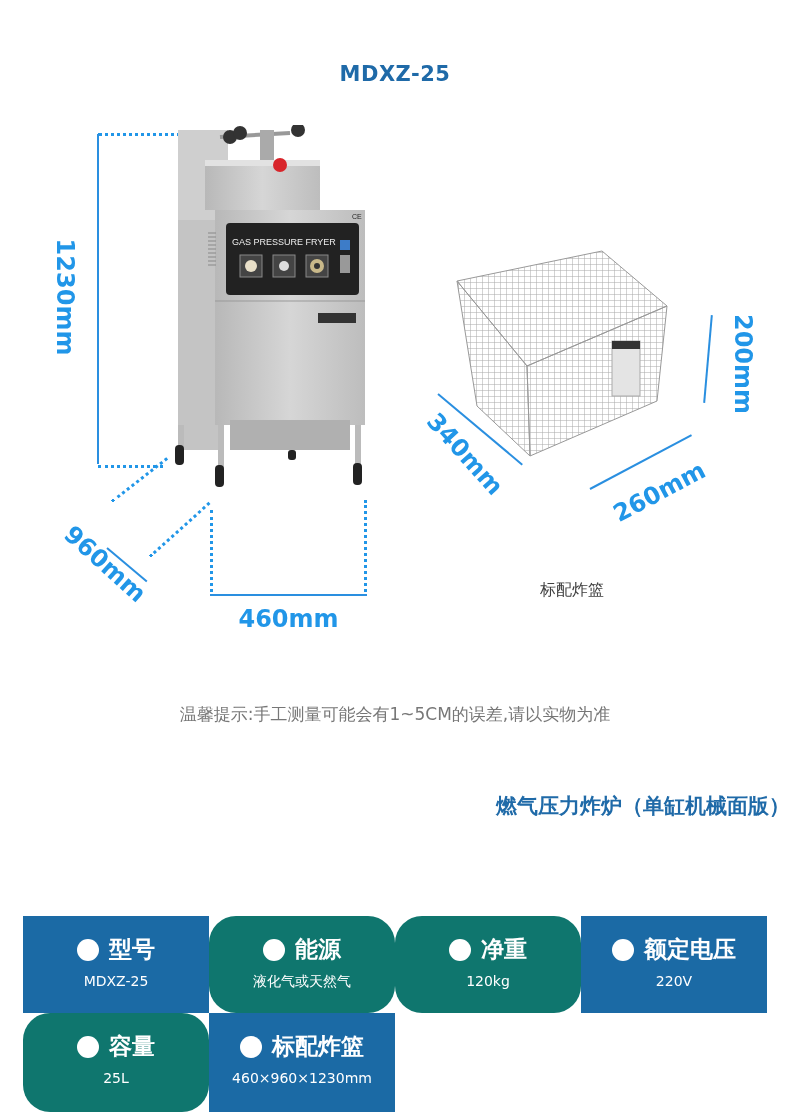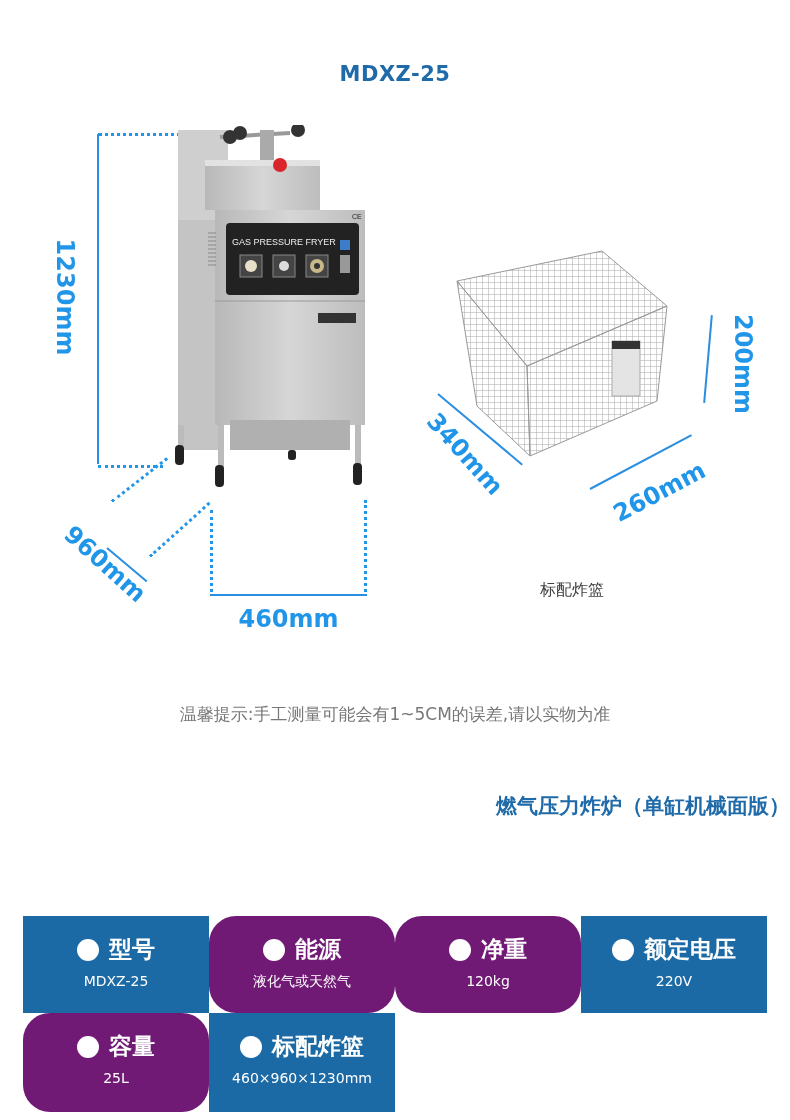--- a/index.html
+++ b/index.html
@@ -10,21 +10,21 @@
   .dotline-v{border-left:3px dotted #2196e8;}
   .dotline-h{border-top:3px dotted #2196e8;}
   .solid-v{background:#2a8fe0;width:2px;}
   .solid-h{background:#2a8fe0;height:2px;}
   .caption{color:#404040;font-size:16px;}
   .note{left:0;width:790px;top:703px;text-align:center;font-size:17px;color:#777;}
   .section-title{left:0;width:790px;top:792px;text-align:right;font-weight:bold;font-size:21px;color:#1f6aa8;}
   .grid{left:23px;top:873px;width:744px;height:196px;display:grid;grid-template-columns:repeat(4,186px);grid-template-rows:97px 99px;margin-top:43px;}
   .cell{color:#fff;display:flex;flex-direction:column;align-items:center;justify-content:flex-start;padding-top:18px;box-sizing:border-box;}
   .cell.blue{background:#1b6aa5;}
-  .cell.black{background:#701a75;border-radius:27px;}
+  .cell.black{background:#0f766e;border-radius:27px;}
   .cell .head{display:flex;align-items:center;font-weight:bold;font-size:23px;}
   .cell .dot{width:22px;height:22px;border-radius:50%;background:#fff;margin-right:10px;display:inline-block;}
   .cell .val{font-size:14px;margin-top:8px;}
   
   .fryer{left:160px;top:125px;width:215px;height:380px;}
   .basket{left:452px;top:246px;width:235px;height:220px;}
 </style>
 </head>
 <body>
 

